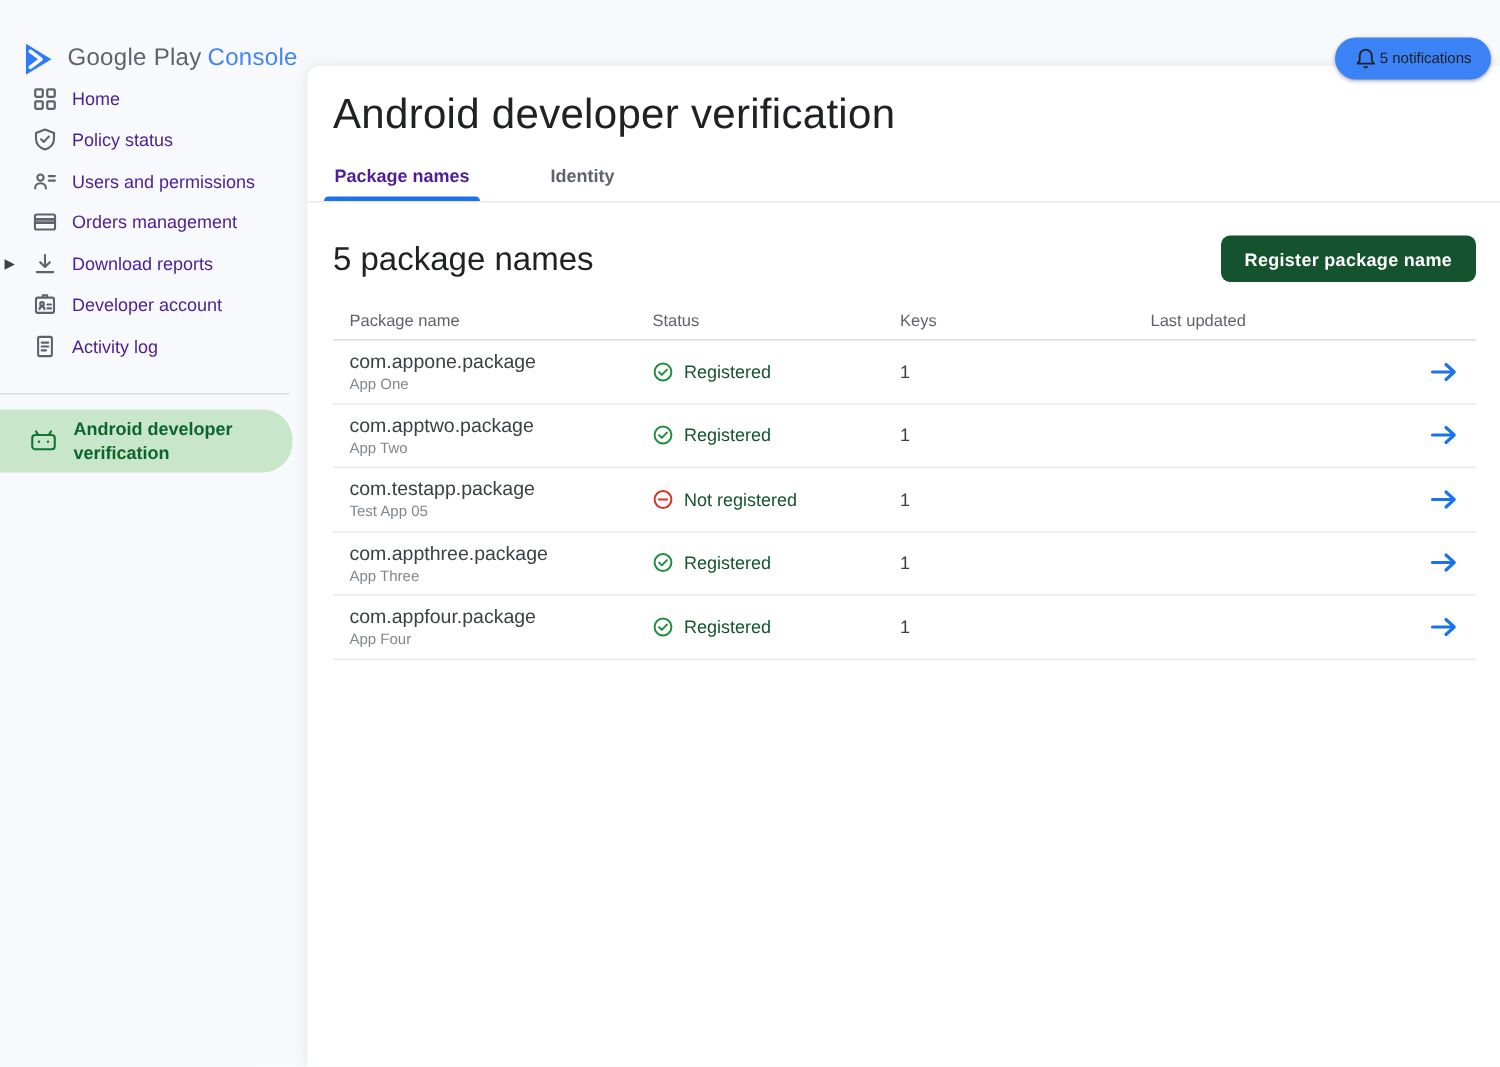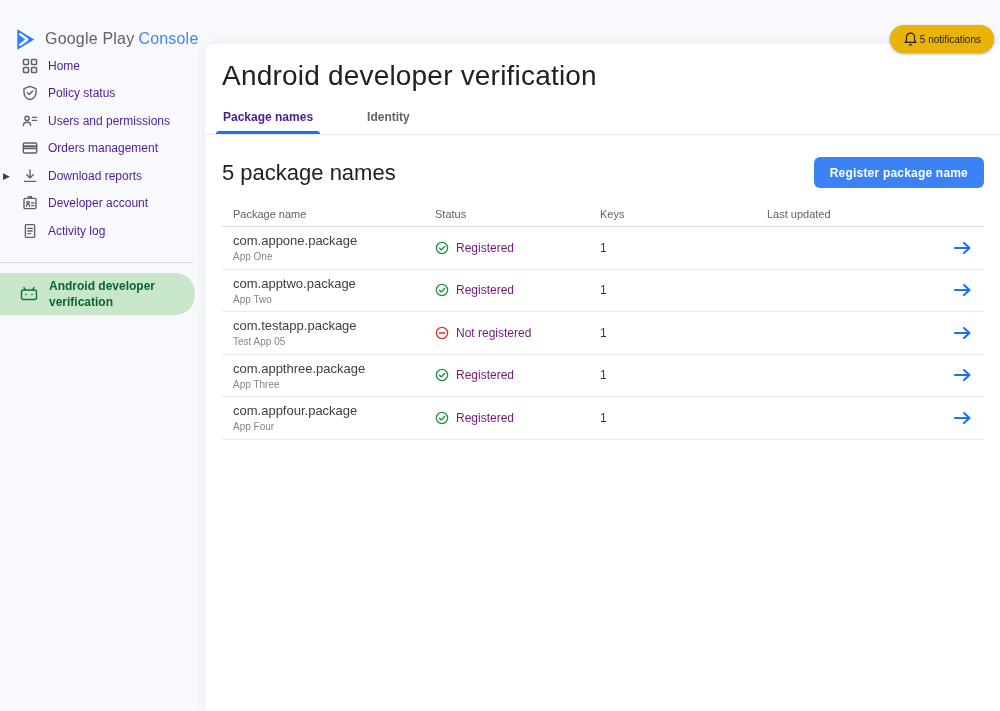--- a/index.html
+++ b/index.html
@@ -17,21 +17,21 @@
     position:absolute; top:17px; left:0; width:1000px; height:44px;
     display:flex; align-items:center; justify-content:space-between;
     padding:0 6px 0 15px; z-index:5;
   }
   .logo { display:flex; align-items:center; gap:9px; }
   .logo-text { font-size:16px; letter-spacing:.2px; }
   .logo-gp { color:#5f6368; }
   .logo-console { color:#4285f4; margin-left:4px; }
   .notif-pill {
     display:flex; align-items:center; gap:2px;
-    background:#eab308; border:none; cursor:pointer;
+    background:#3b82f6; border:none; cursor:pointer;
     height:28px; padding:0 13px; border-radius:14px;
     box-shadow:0 1px 2px rgba(60,64,67,.3), 0 1px 3px 1px rgba(60,64,67,.12);
     margin-right:0;
   }
   .notif-pill span { font-size:10px; color:#202124; }
 
   
   .sidebar {
     position:absolute; top:44px; left:0; width:205px; bottom:0;
     padding-top:8px; z-index:2;
@@ -83,21 +83,21 @@
     height:3px; background:#1a73e8; border-radius:3px 3px 0 0;
   }
   .tabs-rule { border-bottom:1px solid #e8eaed; }
 
   .section-row {
     display:flex; align-items:center; justify-content:space-between;
     margin:22px 16px 0 17px;
   }
   .section-title { font-size:22px; font-weight:400; color:#202124; }
   .register-btn {
-    background:#3b82f6; color:#fff; border:none; cursor:pointer;
+    background:#14532d; color:#fff; border:none; cursor:pointer;
     font-family:inherit; font-size:12px; font-weight:bold;
     height:31px; padding:0 16px; border-radius:6px; letter-spacing:.2px;
   }
 
   
   .table { margin:13px 16px 0 17px; }
   .tgrid {
     display:grid;
     grid-template-columns:203px 168px 174px 173px 44px;
     align-items:center;
@@ -106,21 +106,21 @@
   .thead div { font-size:11px; color:#5f6368; }
   .th-package { padding-left:11px; }
   .th-status { padding-left:10px; }
   .th-keys { padding-left:7px; }
   .trow { height:42.5px; border-bottom:1px solid #e8eaed; }
   .cell-pkg { padding-left:11px; }
   .pkg-name { font-size:13px; color:#3c4043; line-height:1.25; }
   .pkg-app { font-size:10px; color:#80868b; margin-top:2px; }
   .cell-status { padding-left:10px; display:flex; align-items:center; gap:7px; }
   .cell-status svg { width:14px; height:14px; flex:0 0 14px; }
-  .status-text { font-size:12px; color:#701a75; }
+  .status-text { font-size:12px; color:#14532d; }
   .cell-keys { padding-left:7px; font-size:12px; color:#3c4043; }
   .cell-updated .bar {
     width:70px; height:5px; border-radius:2.5px; background:#e8eaed;
   }
   .cell-arrow { display:flex; justify-content:center; cursor:pointer; }
   .cell-arrow svg { width:19px; height:14px; }
 </style>
 </head>
 <body>
 

